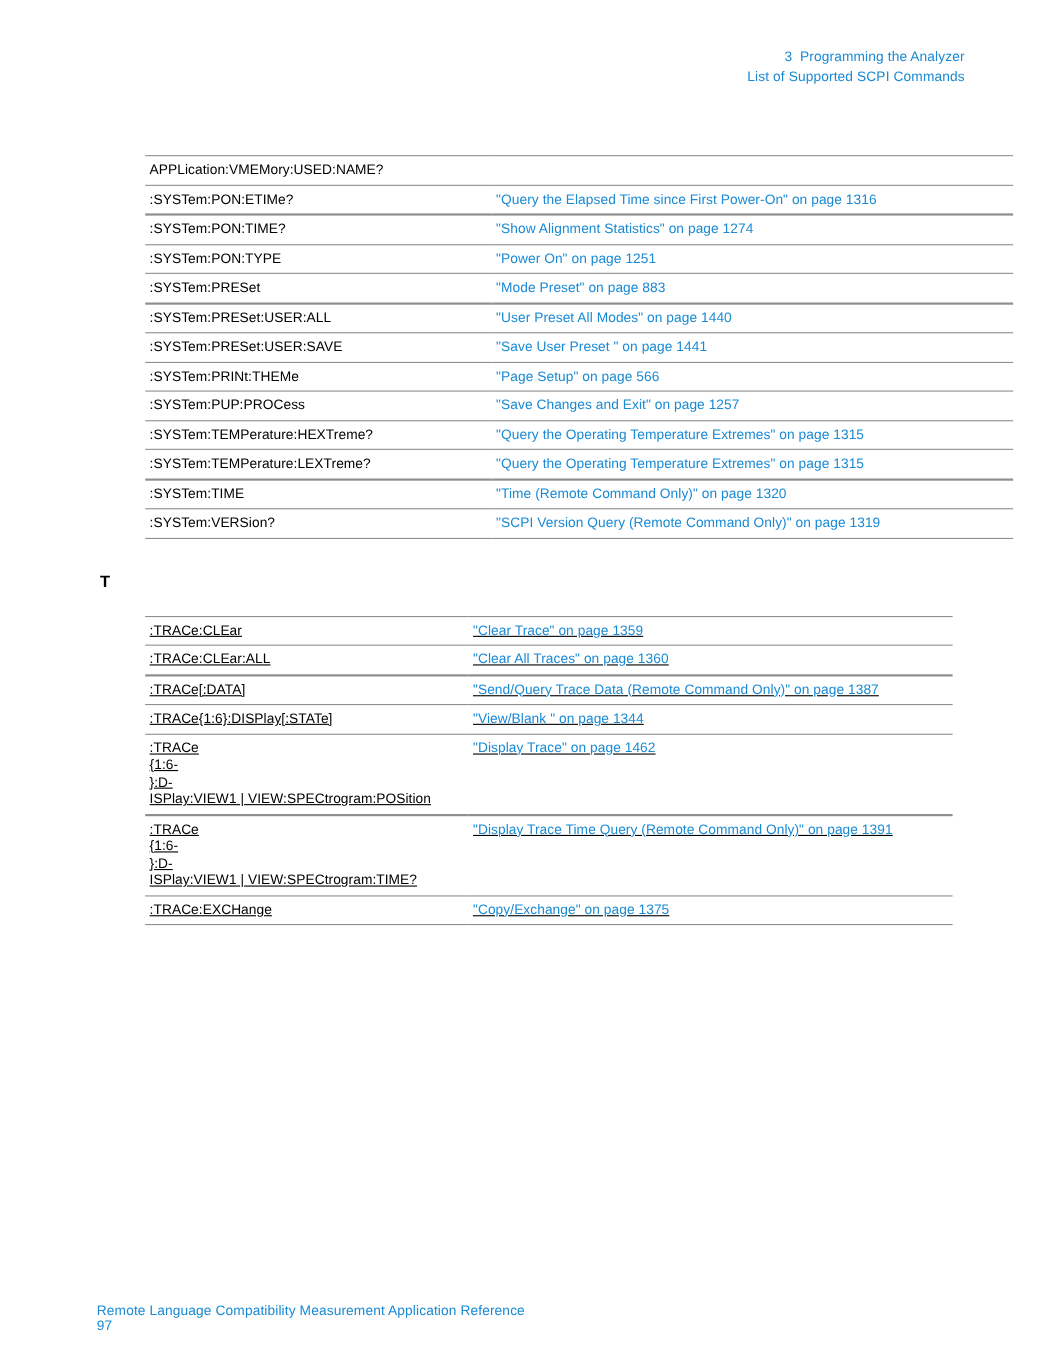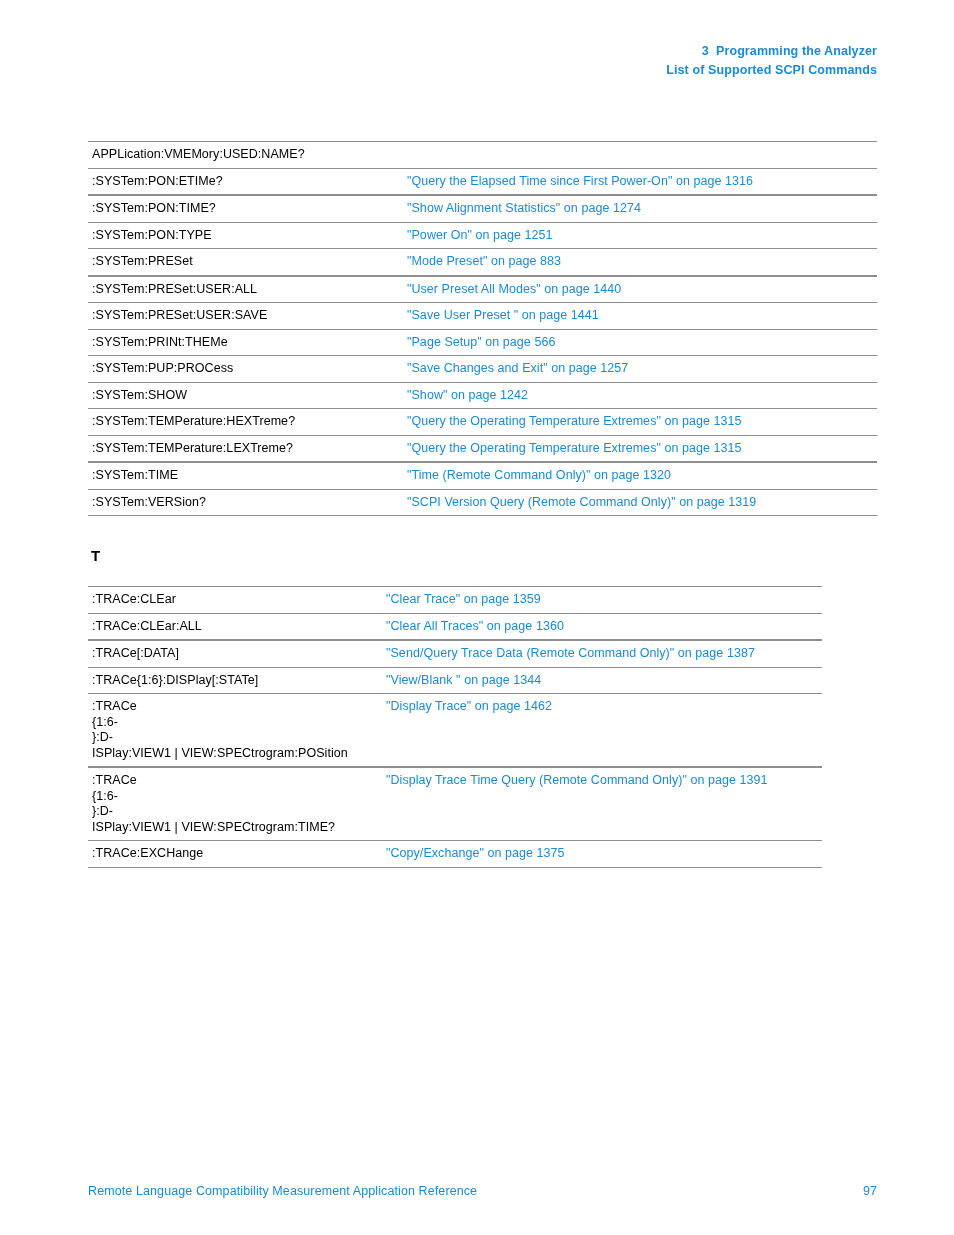--- a/index.html
+++ b/index.html
@@ -20,38 +20,39 @@
   .page-header {
     position: absolute;
     top: 42px;
     right: 77px;
     text-align: right;
     color: #1a8ad4;
     font-size: 12.5px;
     line-height: 19px;
     letter-spacing: 0.1px;
   }
-  .page-header .hdr-line { display: block; white-space: pre; font-weight: bold; }
+  .page-header .hdr-line { display: block; white-space: pre; }
 
   
   .content {
     position: absolute;
     left: 88px;
     top: 141px;
     width: 800px;
   }
 
   
   table.scpi {
     border-collapse: collapse;
     table-layout: fixed;
     font-size: 12.5px;
     width: 789px;
-  }
-  table.scpi.narrow { width: 734px; }
+    margin-left: 44px;
+  }
+  table.scpi.narrow { width: 734px; text-decoration: underline; }
 
   table.scpi col.c1 { width: 315px; }
   table.scpi col.c2 { width: 474px; }
   table.scpi.narrow col.c1 { width: 294px; }
   table.scpi.narrow col.c2 { width: 440px; }
 
   table.scpi td {
     padding: 5px 4px 5px 4px;
     vertical-align: top;
     border-top: 1px solid #8e8e8e;
@@ -78,20 +79,21 @@
     position: absolute;
     left: 88px;
     right: 77px;
     top: 1184px;
     color: #1a8ad4;
     font-size: 12.5px;
     display: flex;
     justify-content: space-between;
     align-items: baseline;
     letter-spacing: 0.1px;
+    flex-direction: column;
   }
 </style>
 </head>
 <body>
 
 <div class="page-header">
   <span class="hdr-line">3  Programming the Analyzer</span>
   <span class="hdr-line">List of Supported SCPI Commands</span>
 </div>
 
@@ -133,24 +135,20 @@
         </tr>
         <tr>
           <td class="cmd">:SYSTem:PRINt:THEMe</td>
           <td class="link">"Page Setup" on page 566</td>
         </tr>
         <tr>
           <td class="cmd">:SYSTem:PUP:PROCess</td>
           <td class="link">"Save Changes and Exit" on page 1257</td>
         </tr>
         <tr>
-          <td class="cmd">:SYSTem:SHOW</td>
-          <td class="link">"Show" on page 1242</td>
-        </tr>
-        <tr>
           <td class="cmd">:SYSTem:TEMPerature:HEXTreme?</td>
           <td class="link">"Query the Operating Temperature Extremes" on page 1315</td>
         </tr>
         <tr>
           <td class="cmd">:SYSTem:TEMPerature:LEXTreme?</td>
           <td class="link">"Query the Operating Temperature Extremes" on page 1315</td>
         </tr>
         <tr class="thick">
           <td class="cmd">:SYSTem:TIME</td>
           <td class="link">"Time (Remote Command Only)" on page 1320</td>

